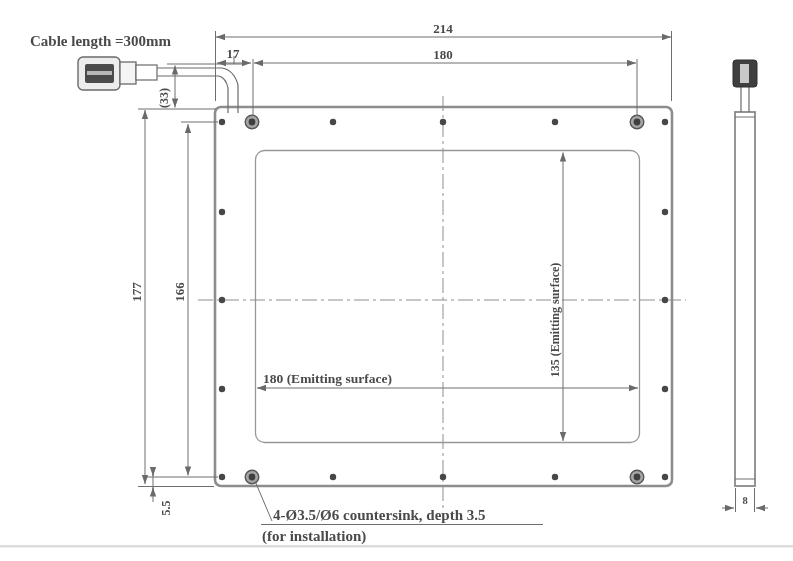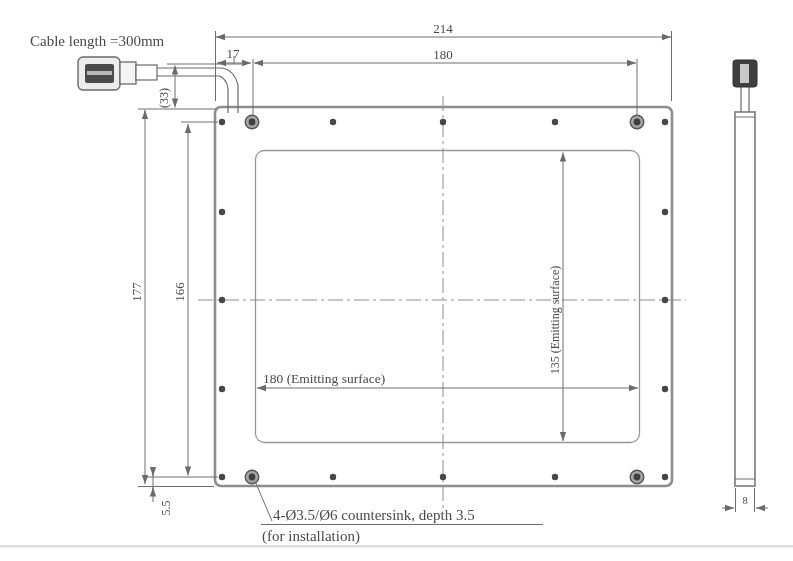--- a/index.html
+++ b/index.html
@@ -3,20 +3,21 @@
 <meta charset="utf-8">
 <style>
   html, body { margin: 0; padding: 0; background: #ffffff; }
   .canvas {
     position: relative;
     width: 793px;
     height: 561px;
     background: #ffffff;
     overflow: hidden;
     font-family: "Liberation Serif", "DejaVu Serif", serif;
+    font-weight: bold;
   }
   svg { position: absolute; left: 0; top: 0; }
   .thin   { stroke: #6e6e6e; stroke-width: 1; fill: none; }
   .dimln  { stroke: #6e6e6e; stroke-width: 1; fill: none; }
   .cl     { stroke: #8e8e8e; stroke-width: 1; fill: none; stroke-dasharray: 15 4 3 4; }
   .tube   { stroke: #6a6a6a; stroke-width: 1.2; fill: none; }
   text {
     fill: #4a4a4a;
     font-family: "Liberation Serif", "DejaVu Serif", serif;
   }

